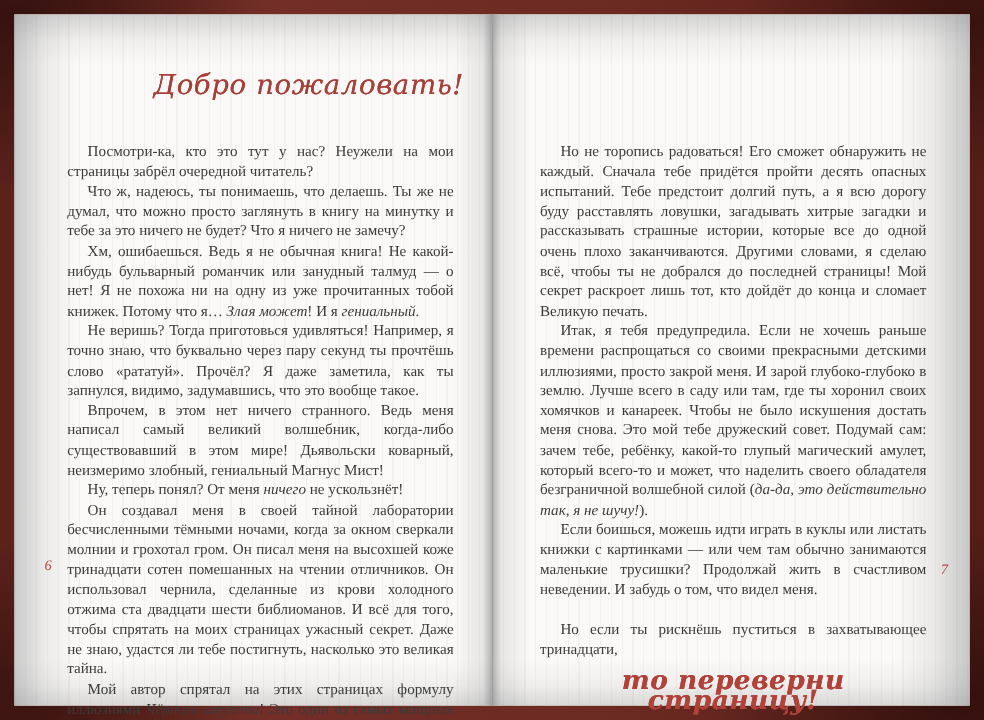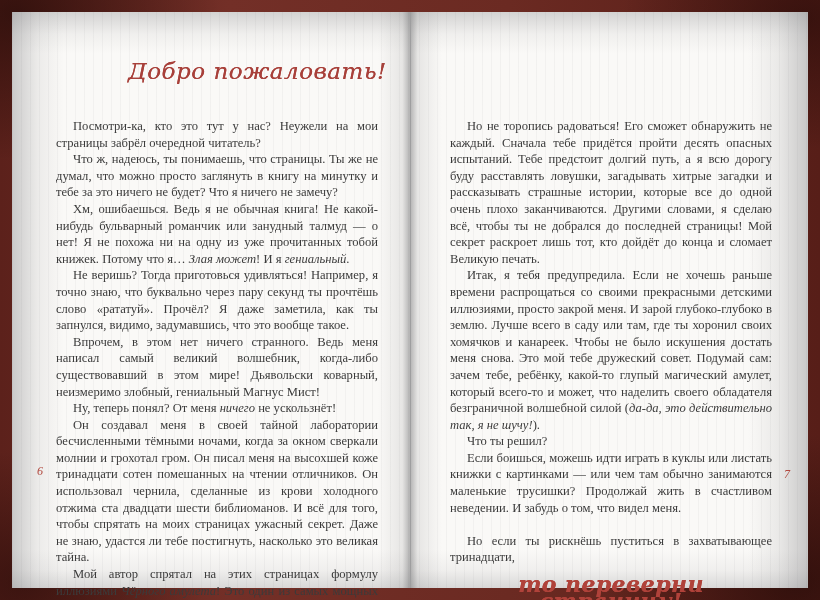--- a/index.html
+++ b/index.html
@@ -126,36 +126,35 @@
 </head>
 <body>
 
 <div class="book-frame">
   <div class="spread">
 
     <div class="page page-left">
       <div class="heading">Добро пожаловать!</div>
       <div class="text-block text-left">
           <p class="para"><span>Посмотри-ка, кто это тут у нас? Неужели на мои страницы забрёл очередной читатель?</span></p>
-          <p class="para"><span>Что ж, надеюсь, ты понимаешь, что страницы. Ты же не думал, что можно просто заглянуть в книгу на минутку и тебе за это ничего не будет? Что я ничего не замечу?</span></p>
+          <p class="para"><span>Что ж, надеюсь, ты понимаешь, что делаешь. Ты же не думал, что можно просто заглянуть в книгу на минутку и тебе за это ничего не будет? Что я ничего не замечу?</span></p>
           <p class="para"><span>Хм, ошибаешься. Ведь я не обычная книга! Не какой-нибудь бульварный романчик или занудный талмуд — о нет! Я не похожа ни на одну из уже прочитанных тобой книжек. Потому что я… </span><span class="it">Злая может</span><span>! И я </span><span class="it">гениальный</span><span>.</span></p>
           <p class="para"><span>Не веришь? Тогда приготовься удивляться! Например, я точно знаю, что буквально через пару секунд ты прочтёшь слово «рататуй». Прочёл? Я даже заметила, как ты запнулся, видимо, задумавшись, что это вообще такое.</span></p>
           <p class="para"><span>Впрочем, в этом нет ничего странного. Ведь меня написал самый великий волшебник, когда-либо существовавший в этом мире! Дьявольски коварный, неизмеримо злобный, гениальный Магнус Мист!</span></p>
           <p class="para"><span>Ну, теперь понял? От меня </span><span class="it">ничего</span><span> не ускользнёт!</span></p>
           <p class="para"><span>Он создавал меня в своей тайной лаборатории бесчисленными тёмными ночами, когда за окном сверкали молнии и грохотал гром. Он писал меня на высохшей коже тринадцати сотен помешанных на чтении отличников. Он использовал чернила, сделанные из крови холодного отжима ста двадцати шести библиоманов. И всё для того, чтобы спрятать на моих страницах ужасный секрет. Даже не знаю, удастся ли тебе постигнуть, насколько это великая тайна.</span></p>
           <p class="para"><span>Мой автор спрятал на этих страницах формулу иллюзиями </span><span class="it">Чёрного амулета</span><span>! Это один из самых мощных магических артефактов во Вселенной.</span></p>
         </div>
       <div class="page-num page-num-left">6</div>
     </div>
 
     <div class="page page-right">
       <div class="text-block text-right">
           <p class="para"><span>Но не торопись радоваться! Его сможет обнаружить не каждый. Сначала тебе придётся пройти десять опасных испытаний. Тебе предстоит долгий путь, а я всю дорогу буду расставлять ловушки, загадывать хитрые загадки и рассказывать страшные истории, которые все до одной очень плохо заканчиваются. Другими словами, я сделаю всё, чтобы ты не добрался до последней страницы! Мой секрет раскроет лишь тот, кто дойдёт до конца и сломает Великую печать.</span></p>
           <p class="para"><span>Итак, я тебя предупредила. Если не хочешь раньше времени распрощаться со своими прекрасными детскими иллюзиями, просто закрой меня. И зарой глубоко-глубоко в землю. Лучше всего в саду или там, где ты хоронил своих хомячков и канареек. Чтобы не было искушения достать меня снова. Это мой тебе дружеский совет. Подумай сам: зачем тебе, ребёнку, какой-то глупый магический амулет, который всего-то и может, что наделить своего обладателя безграничной волшебной силой (</span><span class="it">да-да, это действительно так, я не шучу!</span><span>).</span></p>
-          <p class="para"><span>Что ты решил?</span></p>
           <p class="para"><span>Если боишься, можешь идти играть в куклы или листать книжки с картинками — или чем там обычно занимаются маленькие трусишки? Продолжай жить в счастливом неведении. И забудь о том, что видел меня.</span></p>
           <p class="para gap"><span>Но если ты рискнёшь пуститься в захватывающее тринадцати,</span></p>
           <div class="turn-call">то переверни страницу!</div>
         </div>
       <div class="page-num page-num-right">7</div>
     </div>
 
     <div class="gutter"></div>
     <div class="gutter-line"></div>
   </div>

